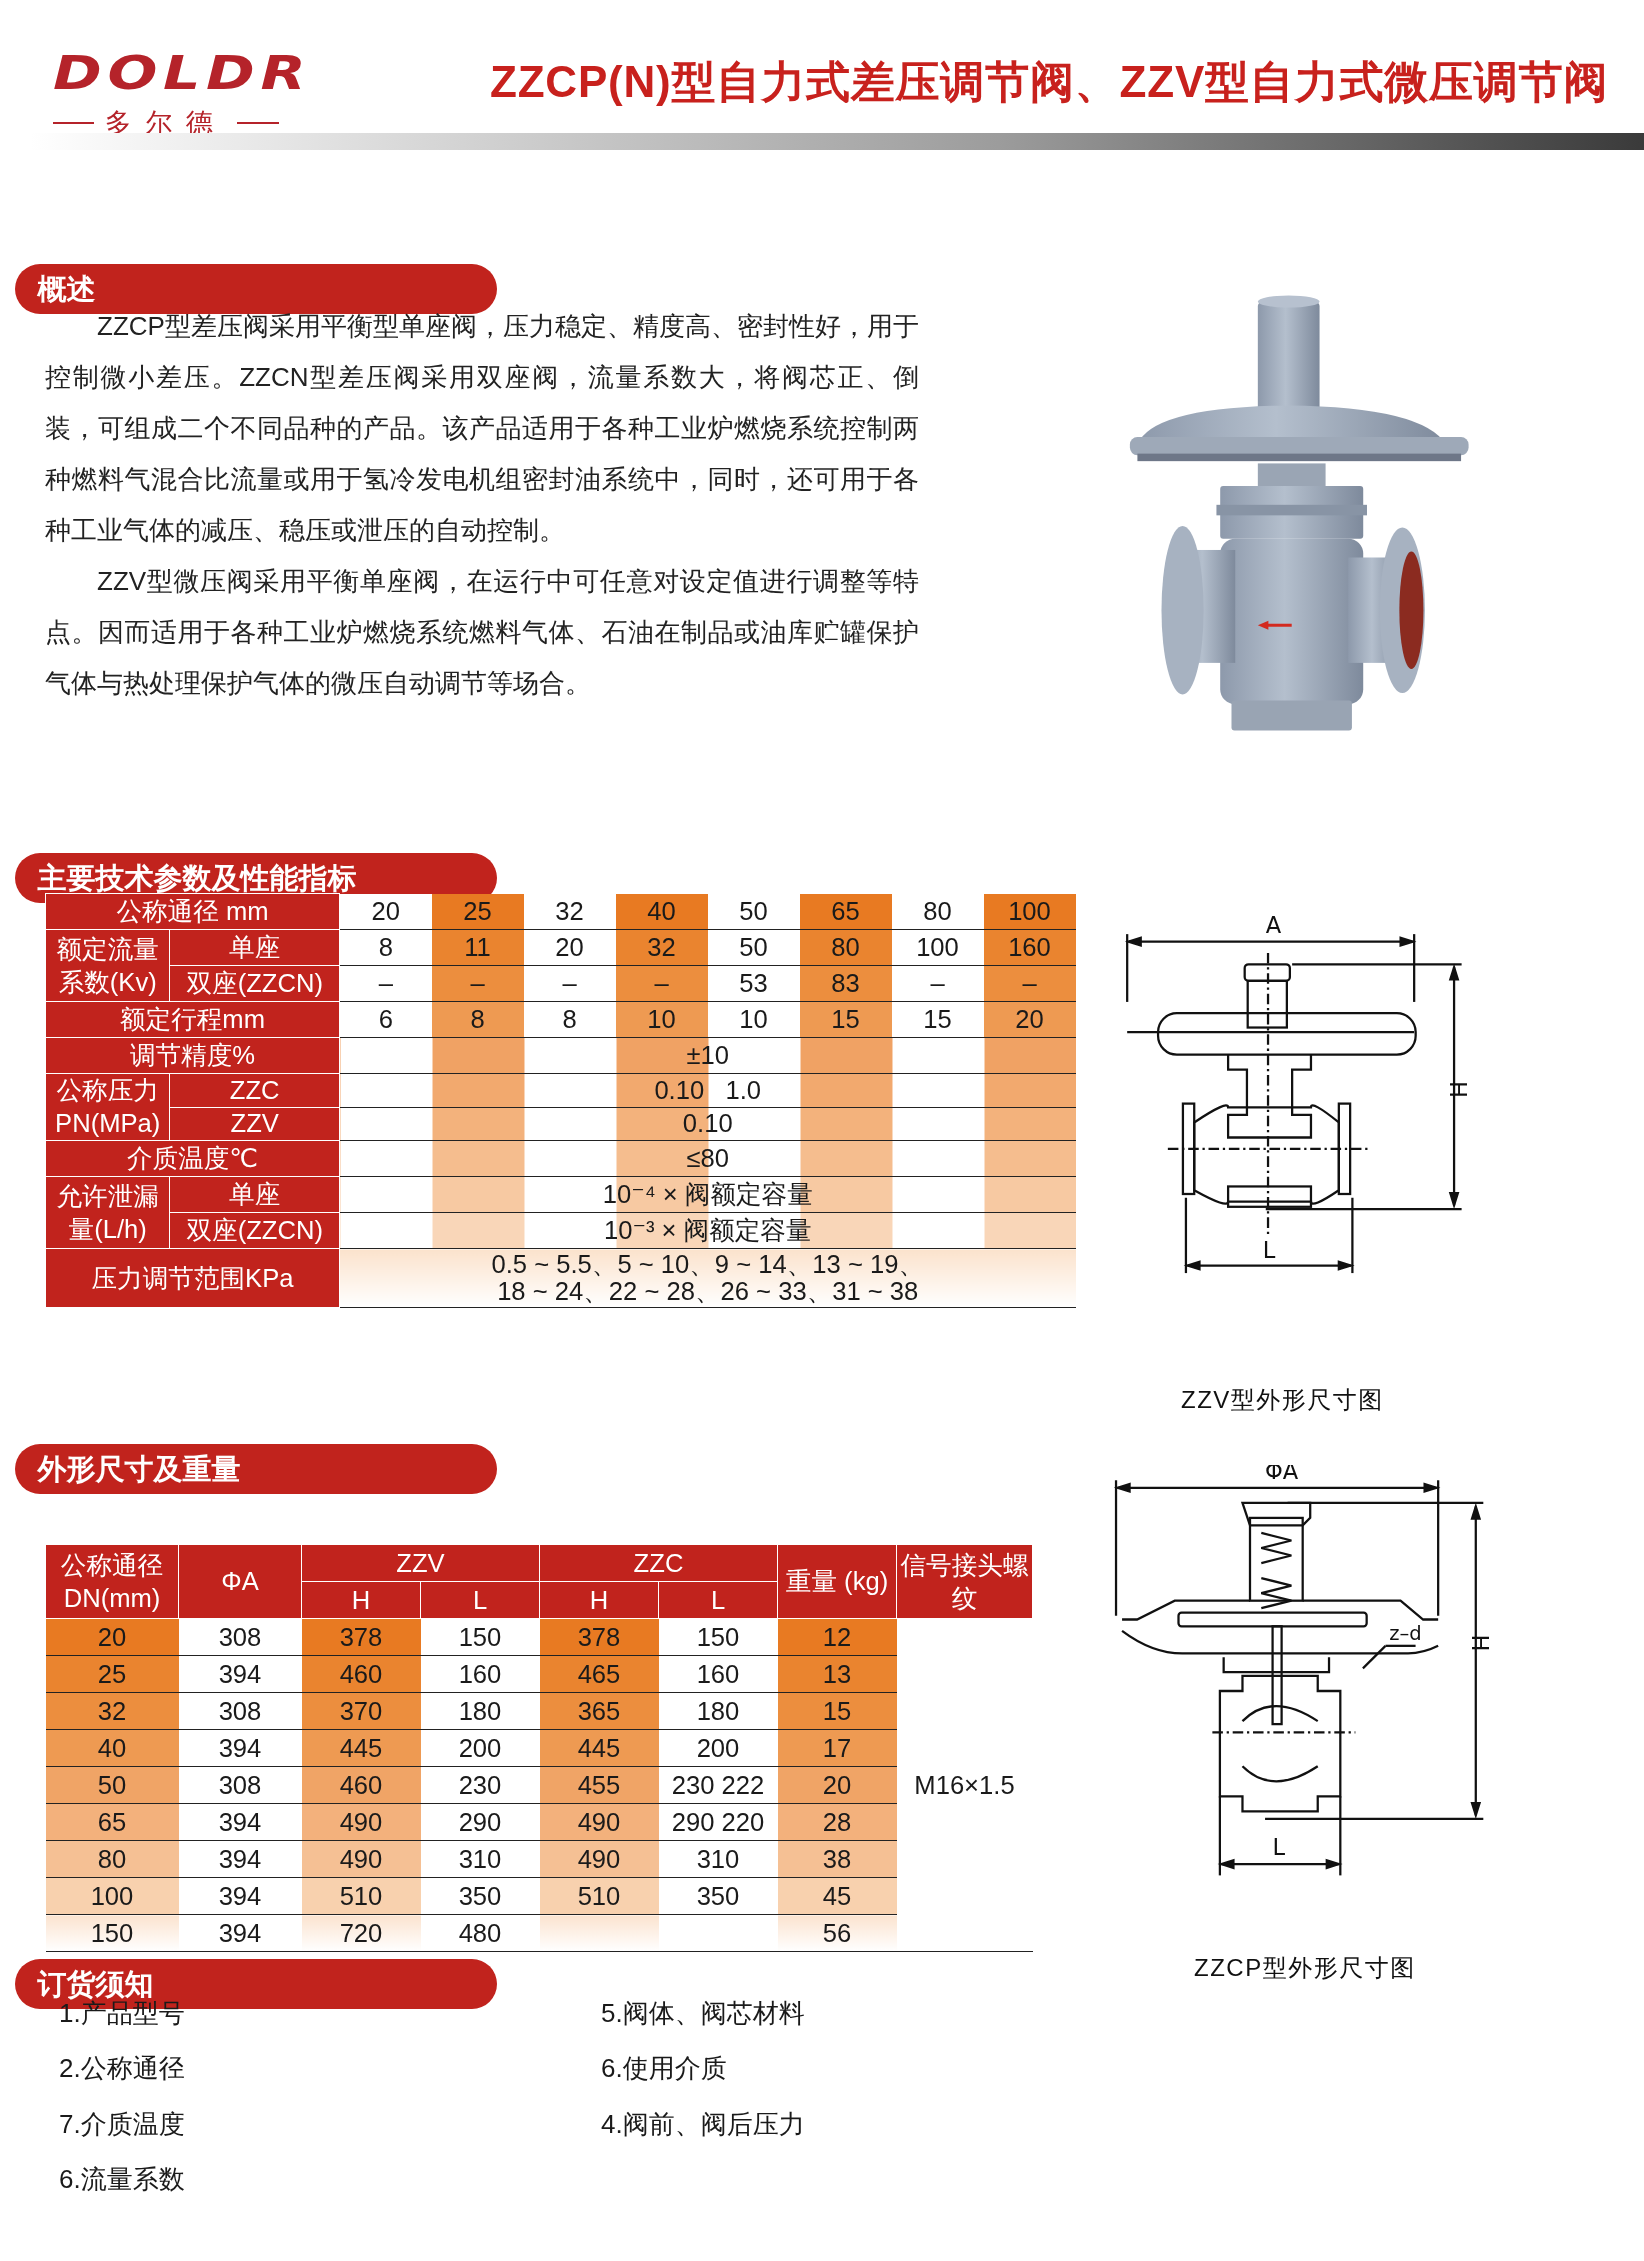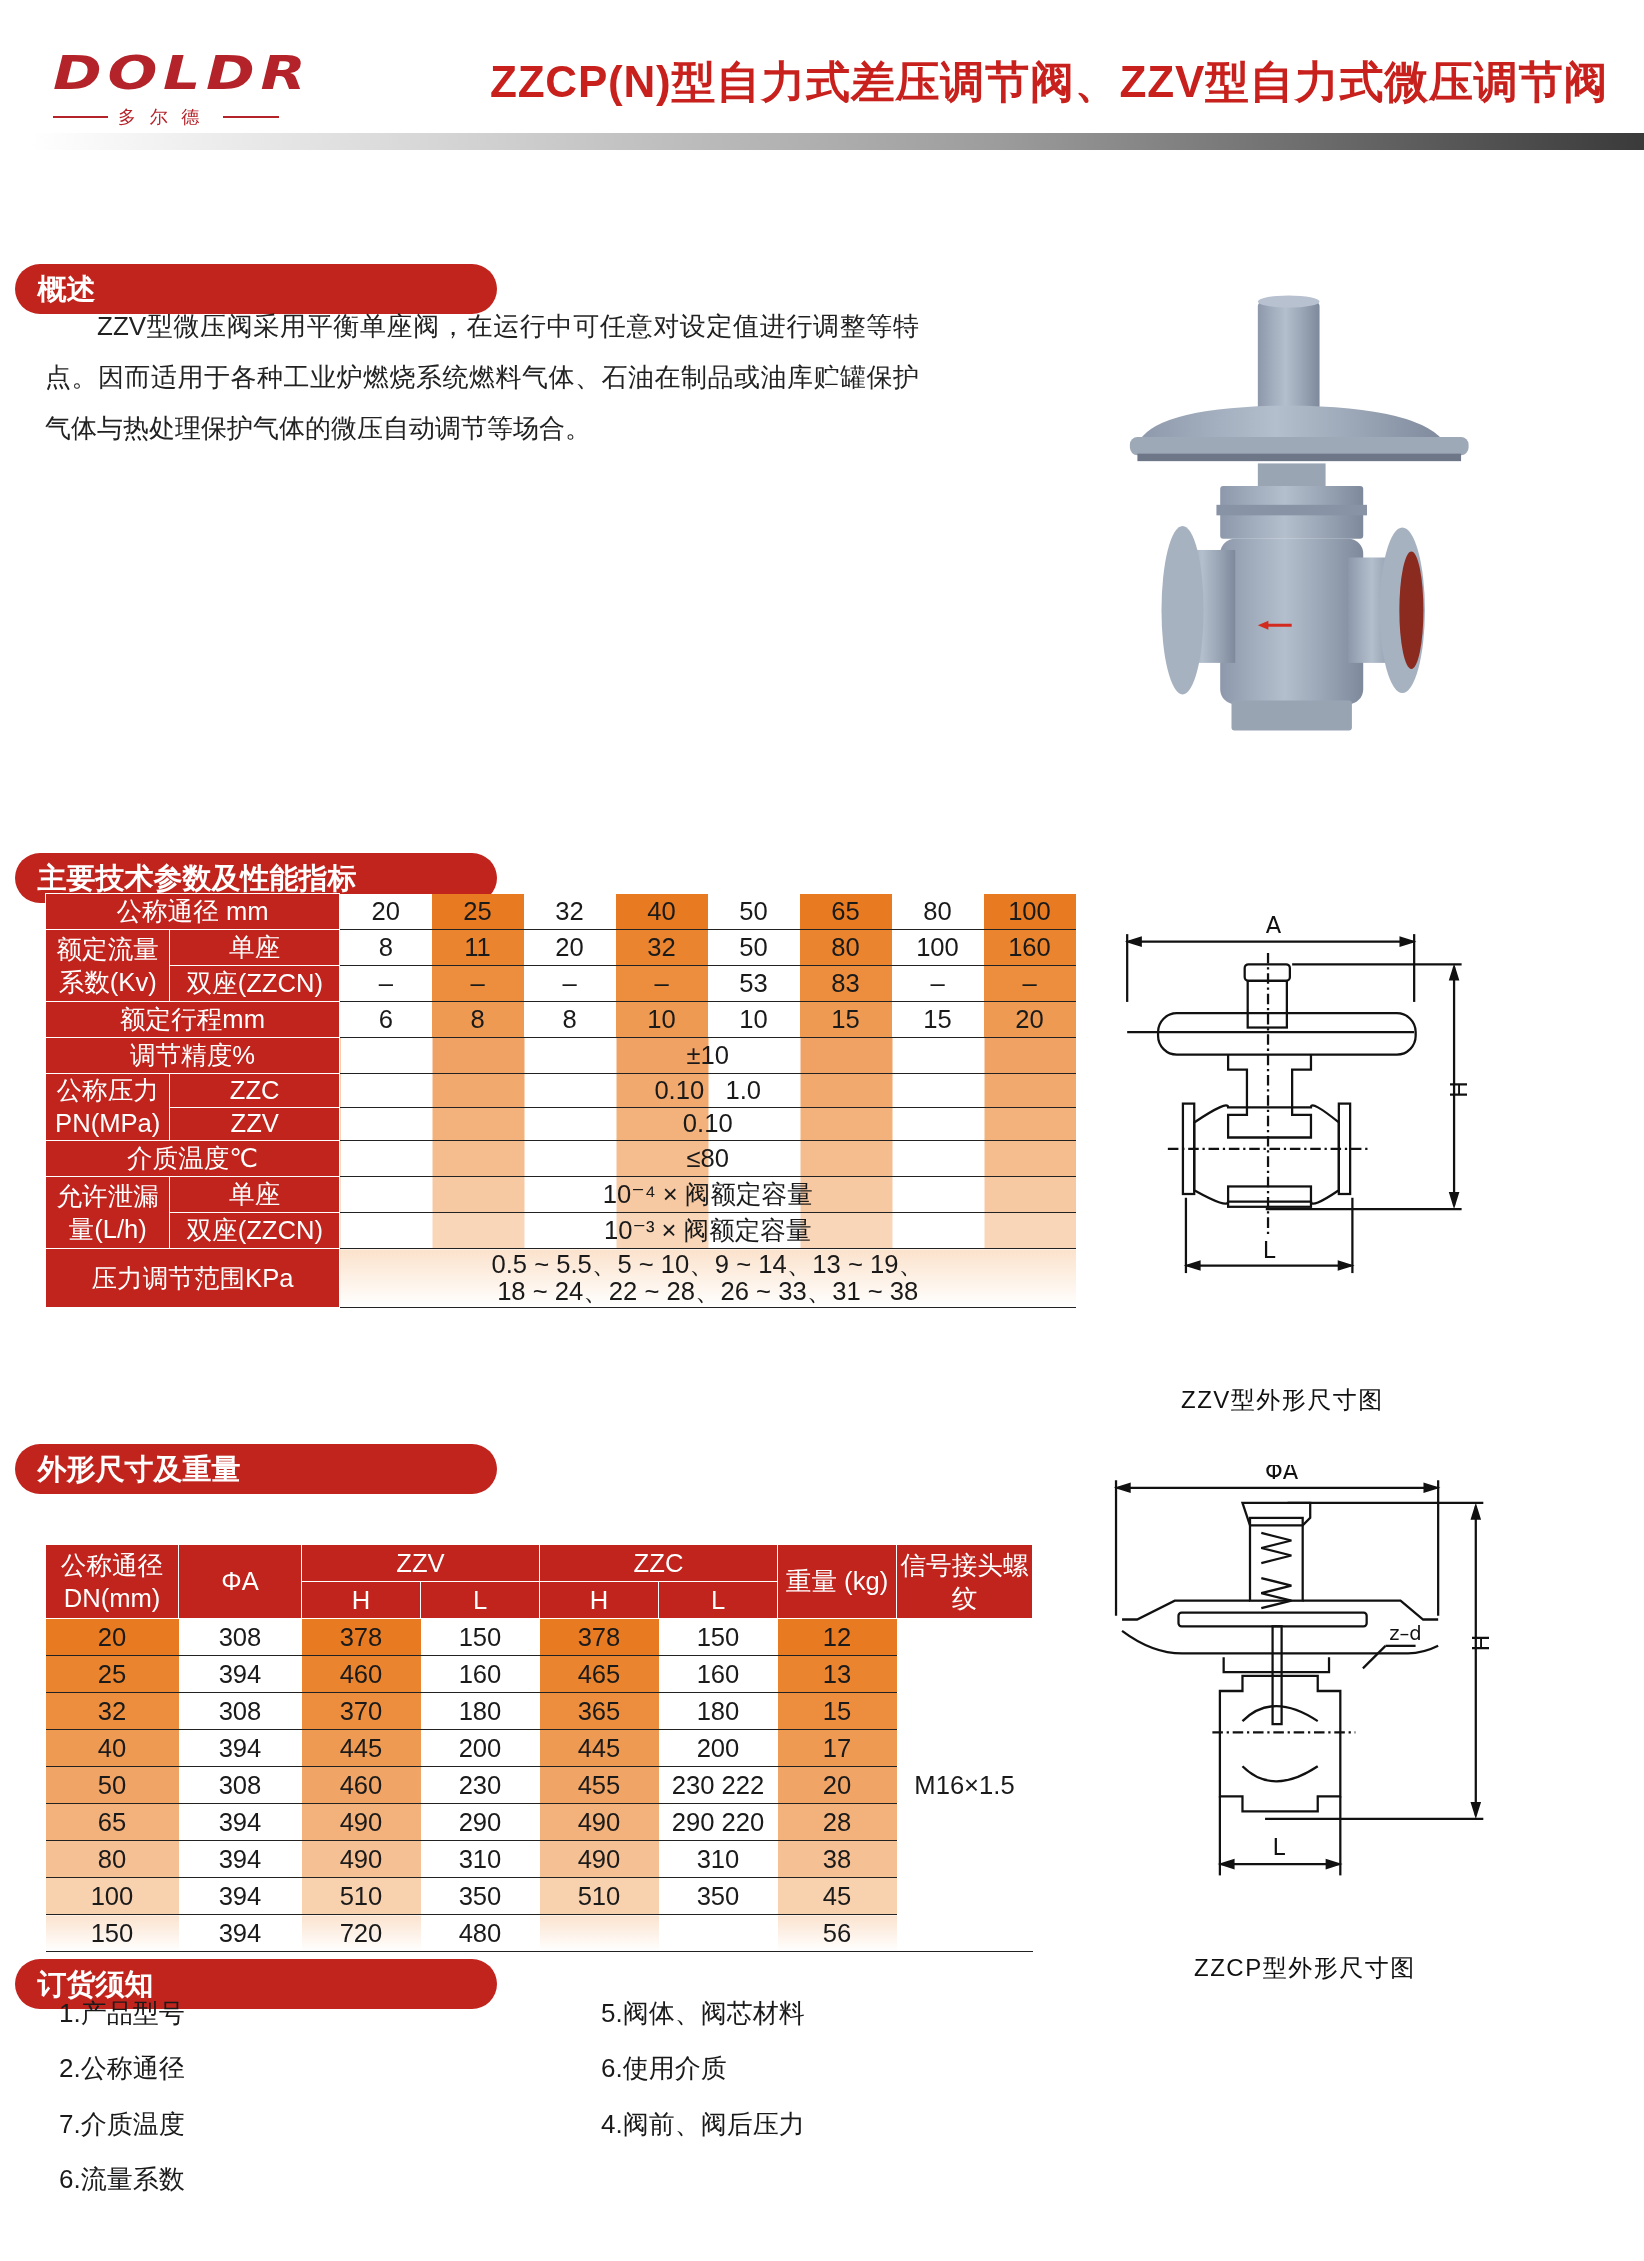--- a/index.html
+++ b/index.html
@@ -3,21 +3,21 @@
 <meta charset="utf-8">
 <style>
   * { box-sizing: border-box; margin: 0; padding: 0; }
   body { width: 1644px; height: 2261px; background: #ffffff; position: relative; overflow: hidden;
          font-family: "Liberation Sans", "DejaVu Sans", sans-serif; color: #1a1a1a; }
 
   
   .logo { position: absolute; left: 45px; top: 45px; width: 316px; height: 83px; }
   .logo-word { position: absolute; left: 7.5px; top: 0; font-family: "DejaVu Sans", sans-serif; font-weight: bold;
                font-style: italic; font-size: 47px; letter-spacing: 4.5px; color: #b5232a; transform: scaleX(1.25); transform-origin: left; }
-  .logo-sub { position: absolute; left: 7.5px; top: 60px; width: 226px; display: flex; align-items: center; color: #b5232a; font-size: 18px; }
+  .logo-sub { position: absolute; left: 7.5px; top: 60px; width: 226px; display: flex; align-items: center; color: #b5232a; font-size: 27px; }
   .logo-sub .bar { flex: 1; height: 2.3px; background: #b5232a; }
   .logo-sub .txt { padding: 0 10.5px; letter-spacing: 13.6px; }
   .title { position: absolute; left: 490px; top: 53px; font-size: 44px; font-weight: bold; color: #c8211d; letter-spacing: 0.8px; white-space: nowrap; }
   .head-rule { position: absolute; left: 30px; top: 133px; width: 1614px; height: 16.6px;
                background: linear-gradient(to right, #ffffff 0%, #d6d6d6 25%, #9c9c9c 60%, #3a3a3a 100%); }
 
   
   .pill { position: absolute; left: 15px; width: 482px; height: 50px; background: #c1231d; border-radius: 25px;
           color: #fff; font-weight: bold; font-size: 29px; line-height: 50px; padding-left: 22.6px; margin-top: 28px; }
 
@@ -58,20 +58,21 @@
     <span class="bar"></span>
       <span class="txt">多尔德</span>
       <span class="bar"></span>
   </div>
 </div>
 <div class="title">ZZCP(N)型自力式差压调节阀、ZZV型自力式微压调节阀</div>
 <div class="head-rule"></div>
 
 <div class="pill" style="top:236px">概述</div>
 <div class="overview">
+  <p>ZZCP型差压阀采用平衡型单座阀，压力稳定、精度高、密封性好，用于控制微小差压。ZZCN型差压阀采用双座阀，流量系数大，将阀芯正、倒装，可组成二个不同品种的产品。该产品适用于各种工业炉燃烧系统控制两种燃料气混合比流量或用于氢冷发电机组密封油系统中，同时，还可用于各种工业气体的减压、稳压或泄压的自动控制。</p>
   <p>ZZV型微压阀采用平衡单座阀，在运行中可任意对设定值进行调整等特点。因而适用于各种工业炉燃烧系统燃料气体、石油在制品或油库贮罐保护气体与热处理保护气体的微压自动调节等场合。</p>
 </div>
 
 <svg class="photo" viewBox="0 0 520 740">
   <defs>
     <linearGradient id="g1" x1="0" x2="1">
         <stop offset="0" stop-color="#8d99ab"></stop>
         <stop offset=".45" stop-color="#b4bfcd"></stop>
         <stop offset="1" stop-color="#7e8a9c"></stop>
       </linearGradient>

